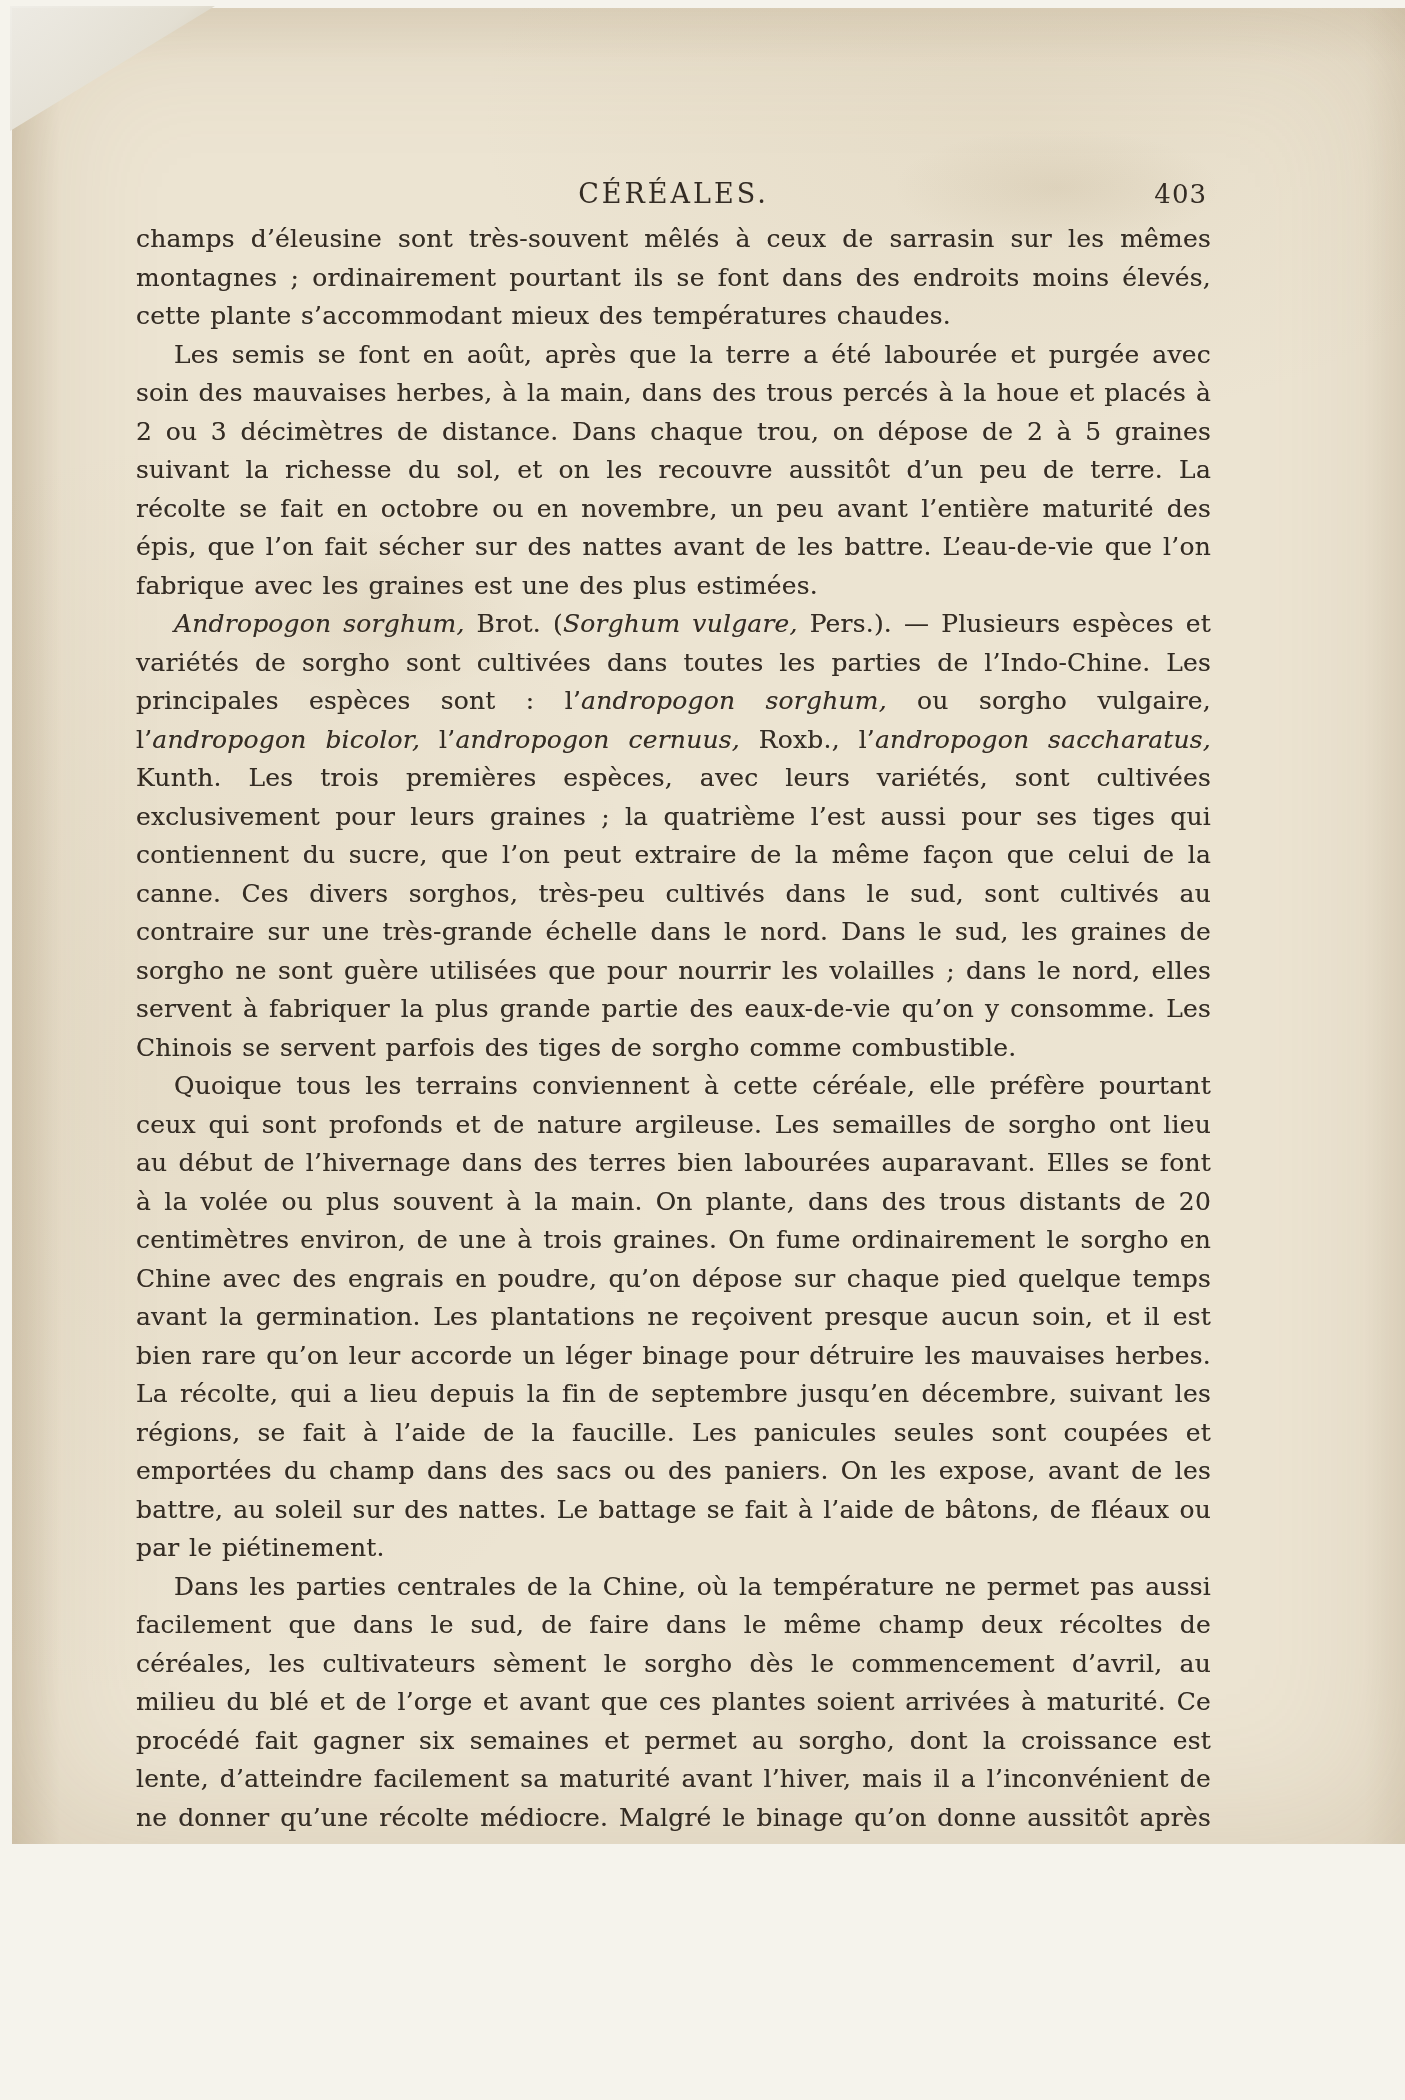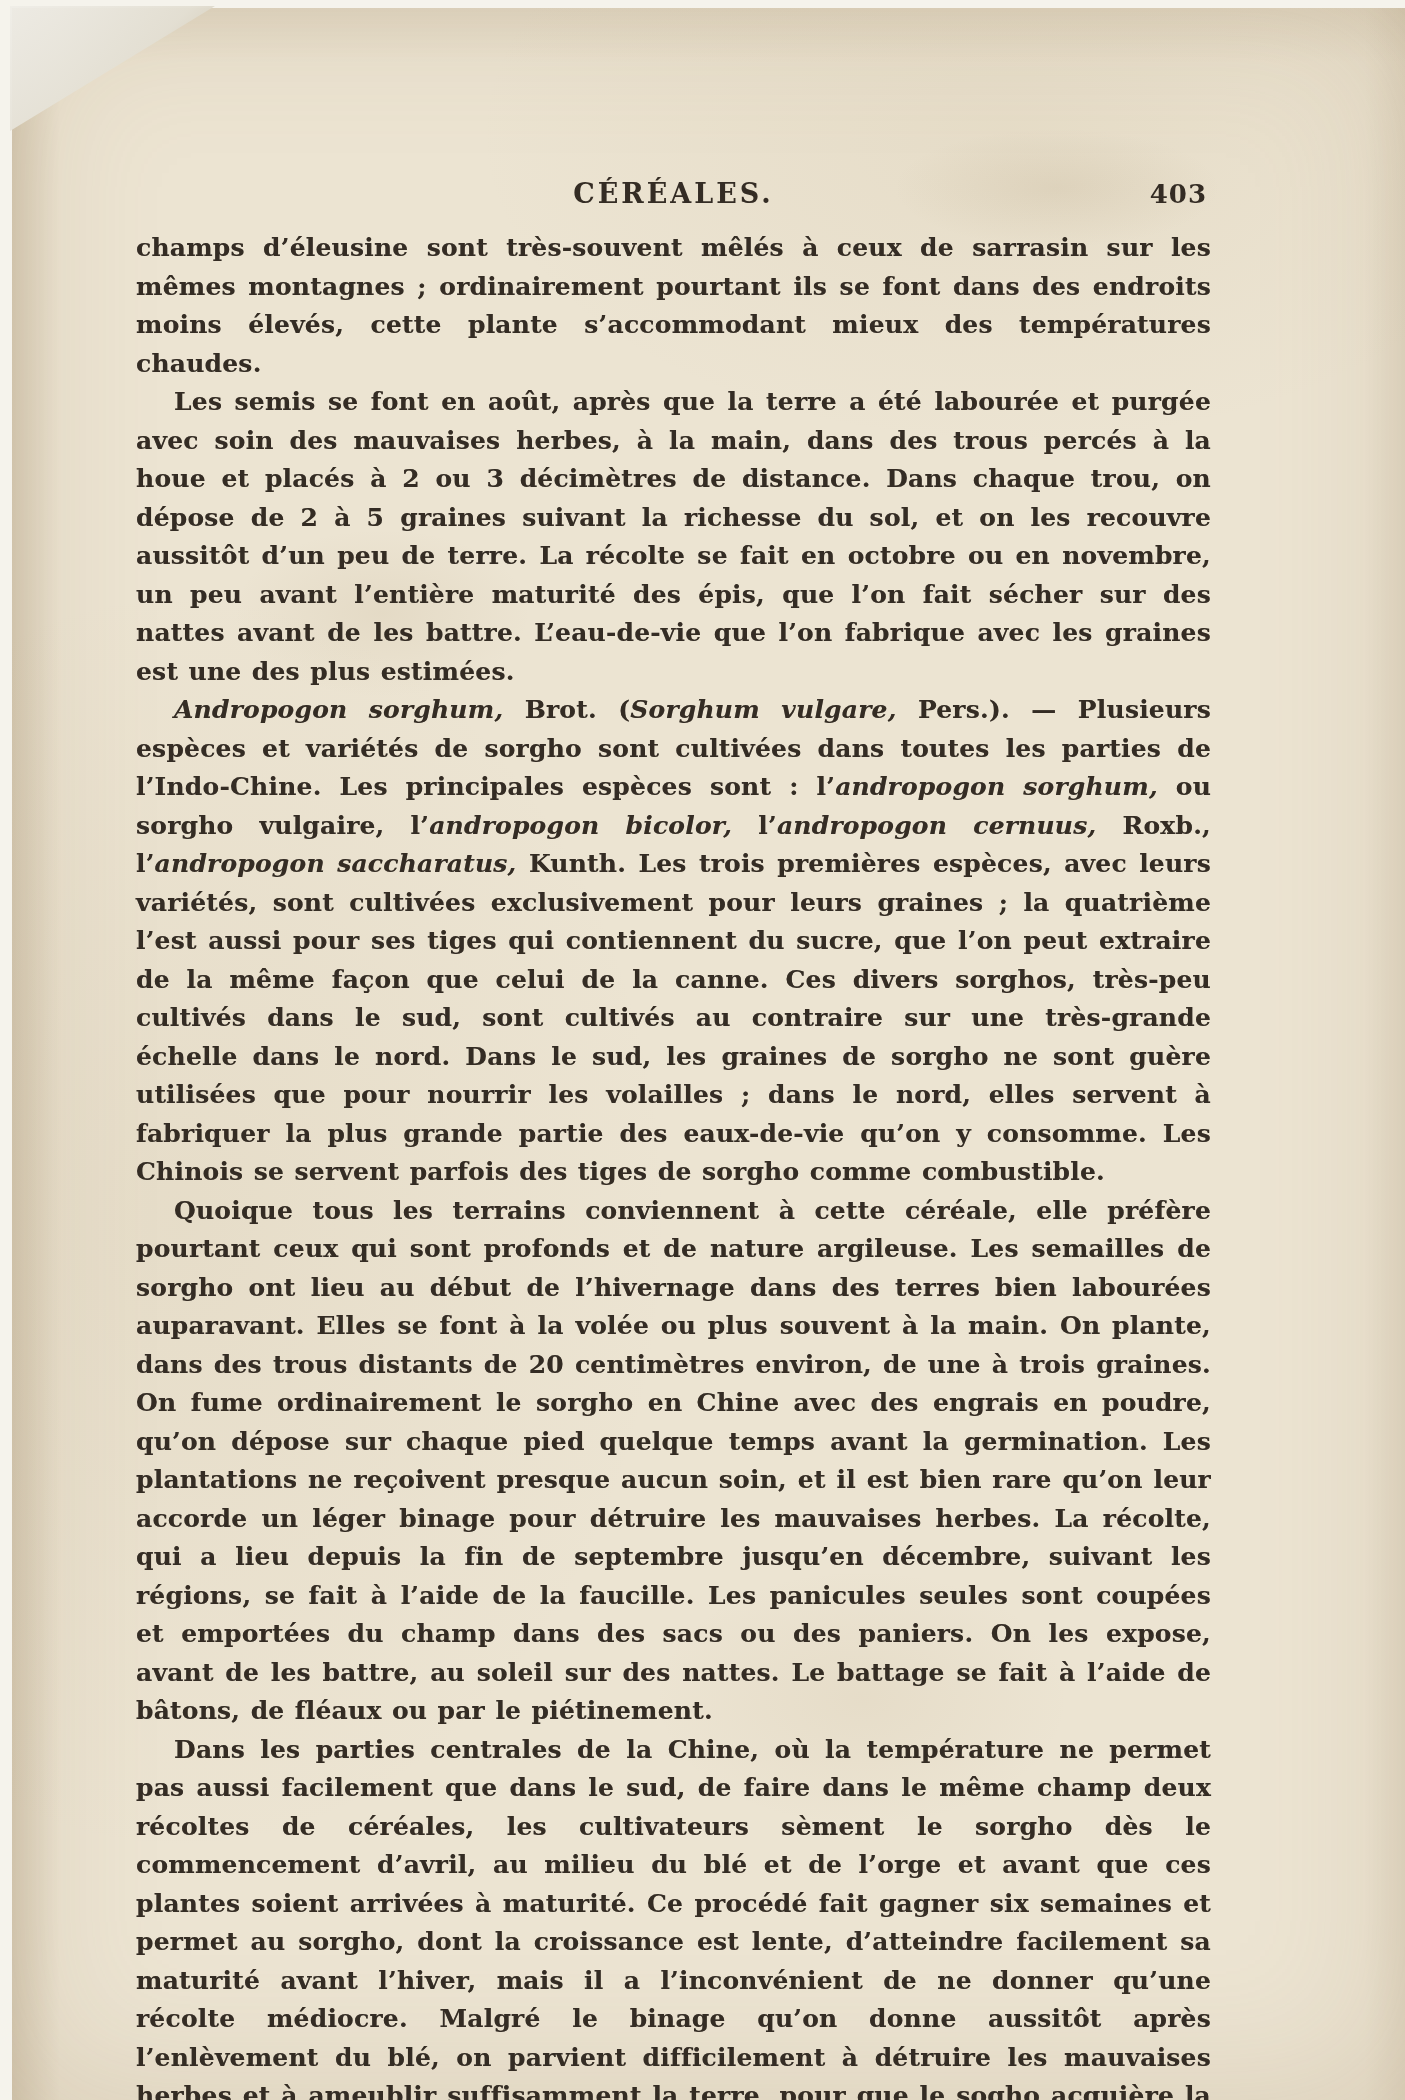--- a/index.html
+++ b/index.html
@@ -8,23 +8,22 @@
   }
   * { box-sizing: border-box; }
   html, body {
     margin: 0; padding: 0;
     width: 1405px; height: 2100px;
     background: #f5f3ec;
     font-family: "DejaVu Serif", "Liberation Serif", serif;
   }
   .scan {
     position: relative;
-    width: 1405px; height: 2100px;
+    width: 1405px; height: 1844px;
     overflow: hidden;
-    font-weight: bold;
   }
   .paper {
     position: absolute;
     left: 12px; top: 8px; right: 0; bottom: 0;
     background:
       radial-gradient(ellipse 900px 520px at 72% 6%, rgba(178,156,114,0.10), transparent 60%),
       radial-gradient(ellipse 760px 980px at 12% 58%, rgba(168,146,104,0.09), transparent 65%),
       linear-gradient(90deg, rgba(146,124,88,0.22) 0px, rgba(146,124,88,0.0) 48px),
       linear-gradient(180deg, rgba(146,124,88,0.10) 0px, rgba(146,124,88,0.0) 55px),
       linear-gradient(270deg, rgba(146,124,88,0.10) 0px, rgba(146,124,88,0.0) 40px),
@@ -66,21 +65,21 @@
   .page-number {
     position: absolute;
     right: 4px; top: 1px;
     font-size: 26px;
     letter-spacing: 1px;
     color: var(--ink);
     text-align: right;
   }
   .text-block {
     position: absolute;
-    left: 124px; top: 221px;
+    left: 124px; top: 212px;
     width: 1075px;
     color: var(--ink);
     font-size: 25px;
     line-height: 38.5px;
     text-align: justify;
     word-spacing: 1.5px;
     letter-spacing: 0.2px;
     text-shadow: 0 0 0.6px rgba(52,44,36,0.45);
   }
   .para { margin: 0; }

